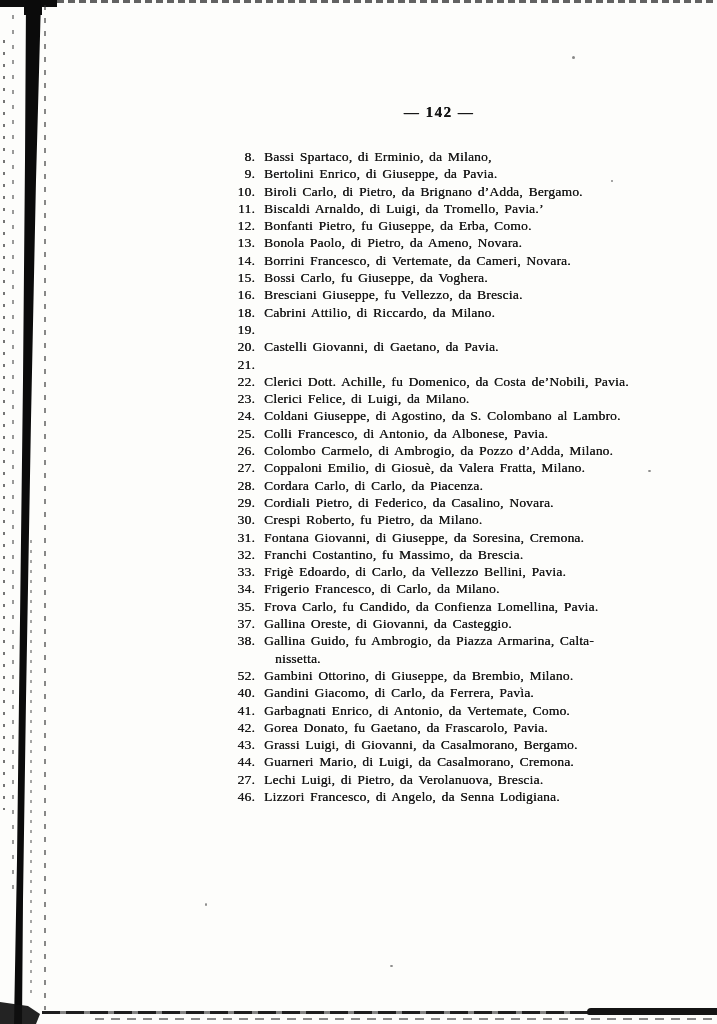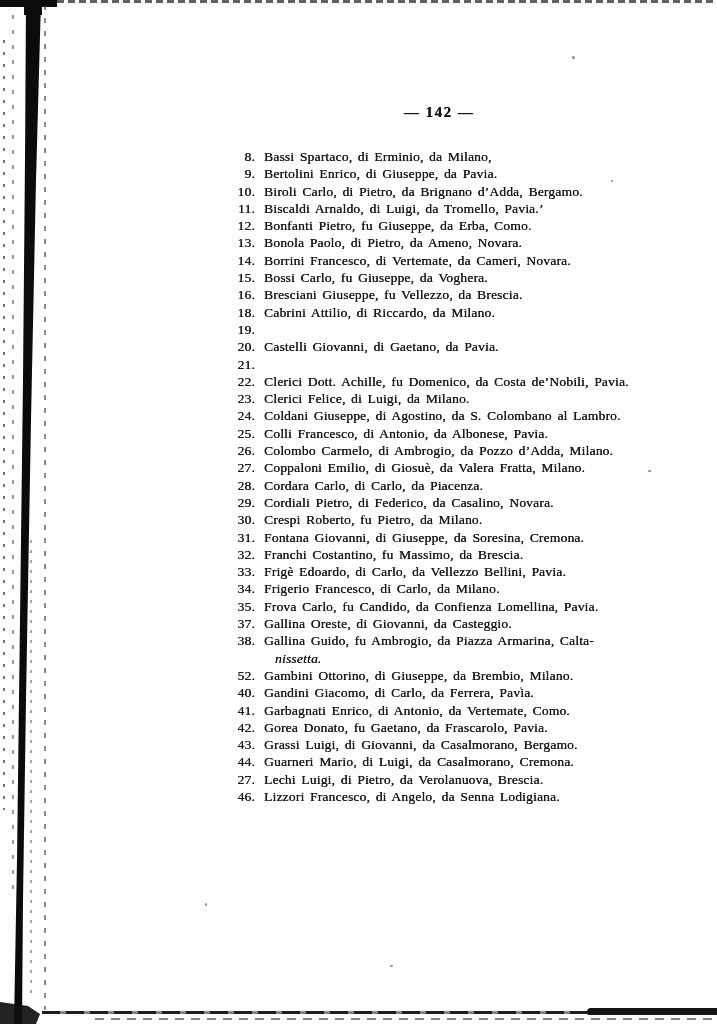--- a/index.html
+++ b/index.html
@@ -39,21 +39,21 @@
     text-align:center; font-weight:700; font-size:15px;
     letter-spacing:1.5px; color:#161616; margin:0 0 27px 0;
     text-shadow:0.2px 0 0 currentColor;
   }
   ol.roster { list-style:none; margin:0; padding:0; }
   .entry { display:flex; font-size:13.5px; line-height:17.3px;
     letter-spacing:.2px; word-spacing:2px; color:#191919;
     text-shadow:0.25px 0 0 currentColor; }
   .entry .num { flex:none; width:28px; text-align:right; padding-right:9px; }
   .entry .body { white-space:nowrap; }
-  .entry .txt2 { display:block; margin-left:11px;font-style:italic; }
+  .entry .txt2 { display:block; margin-left:11px; }
 </style>
 </head>
 <body>
 
 <div class="sheet">
 
   <div class="edge-top-solid"></div>
   <div class="edge-top-step"></div>
   <div class="edge-top-dash"></div>
 

